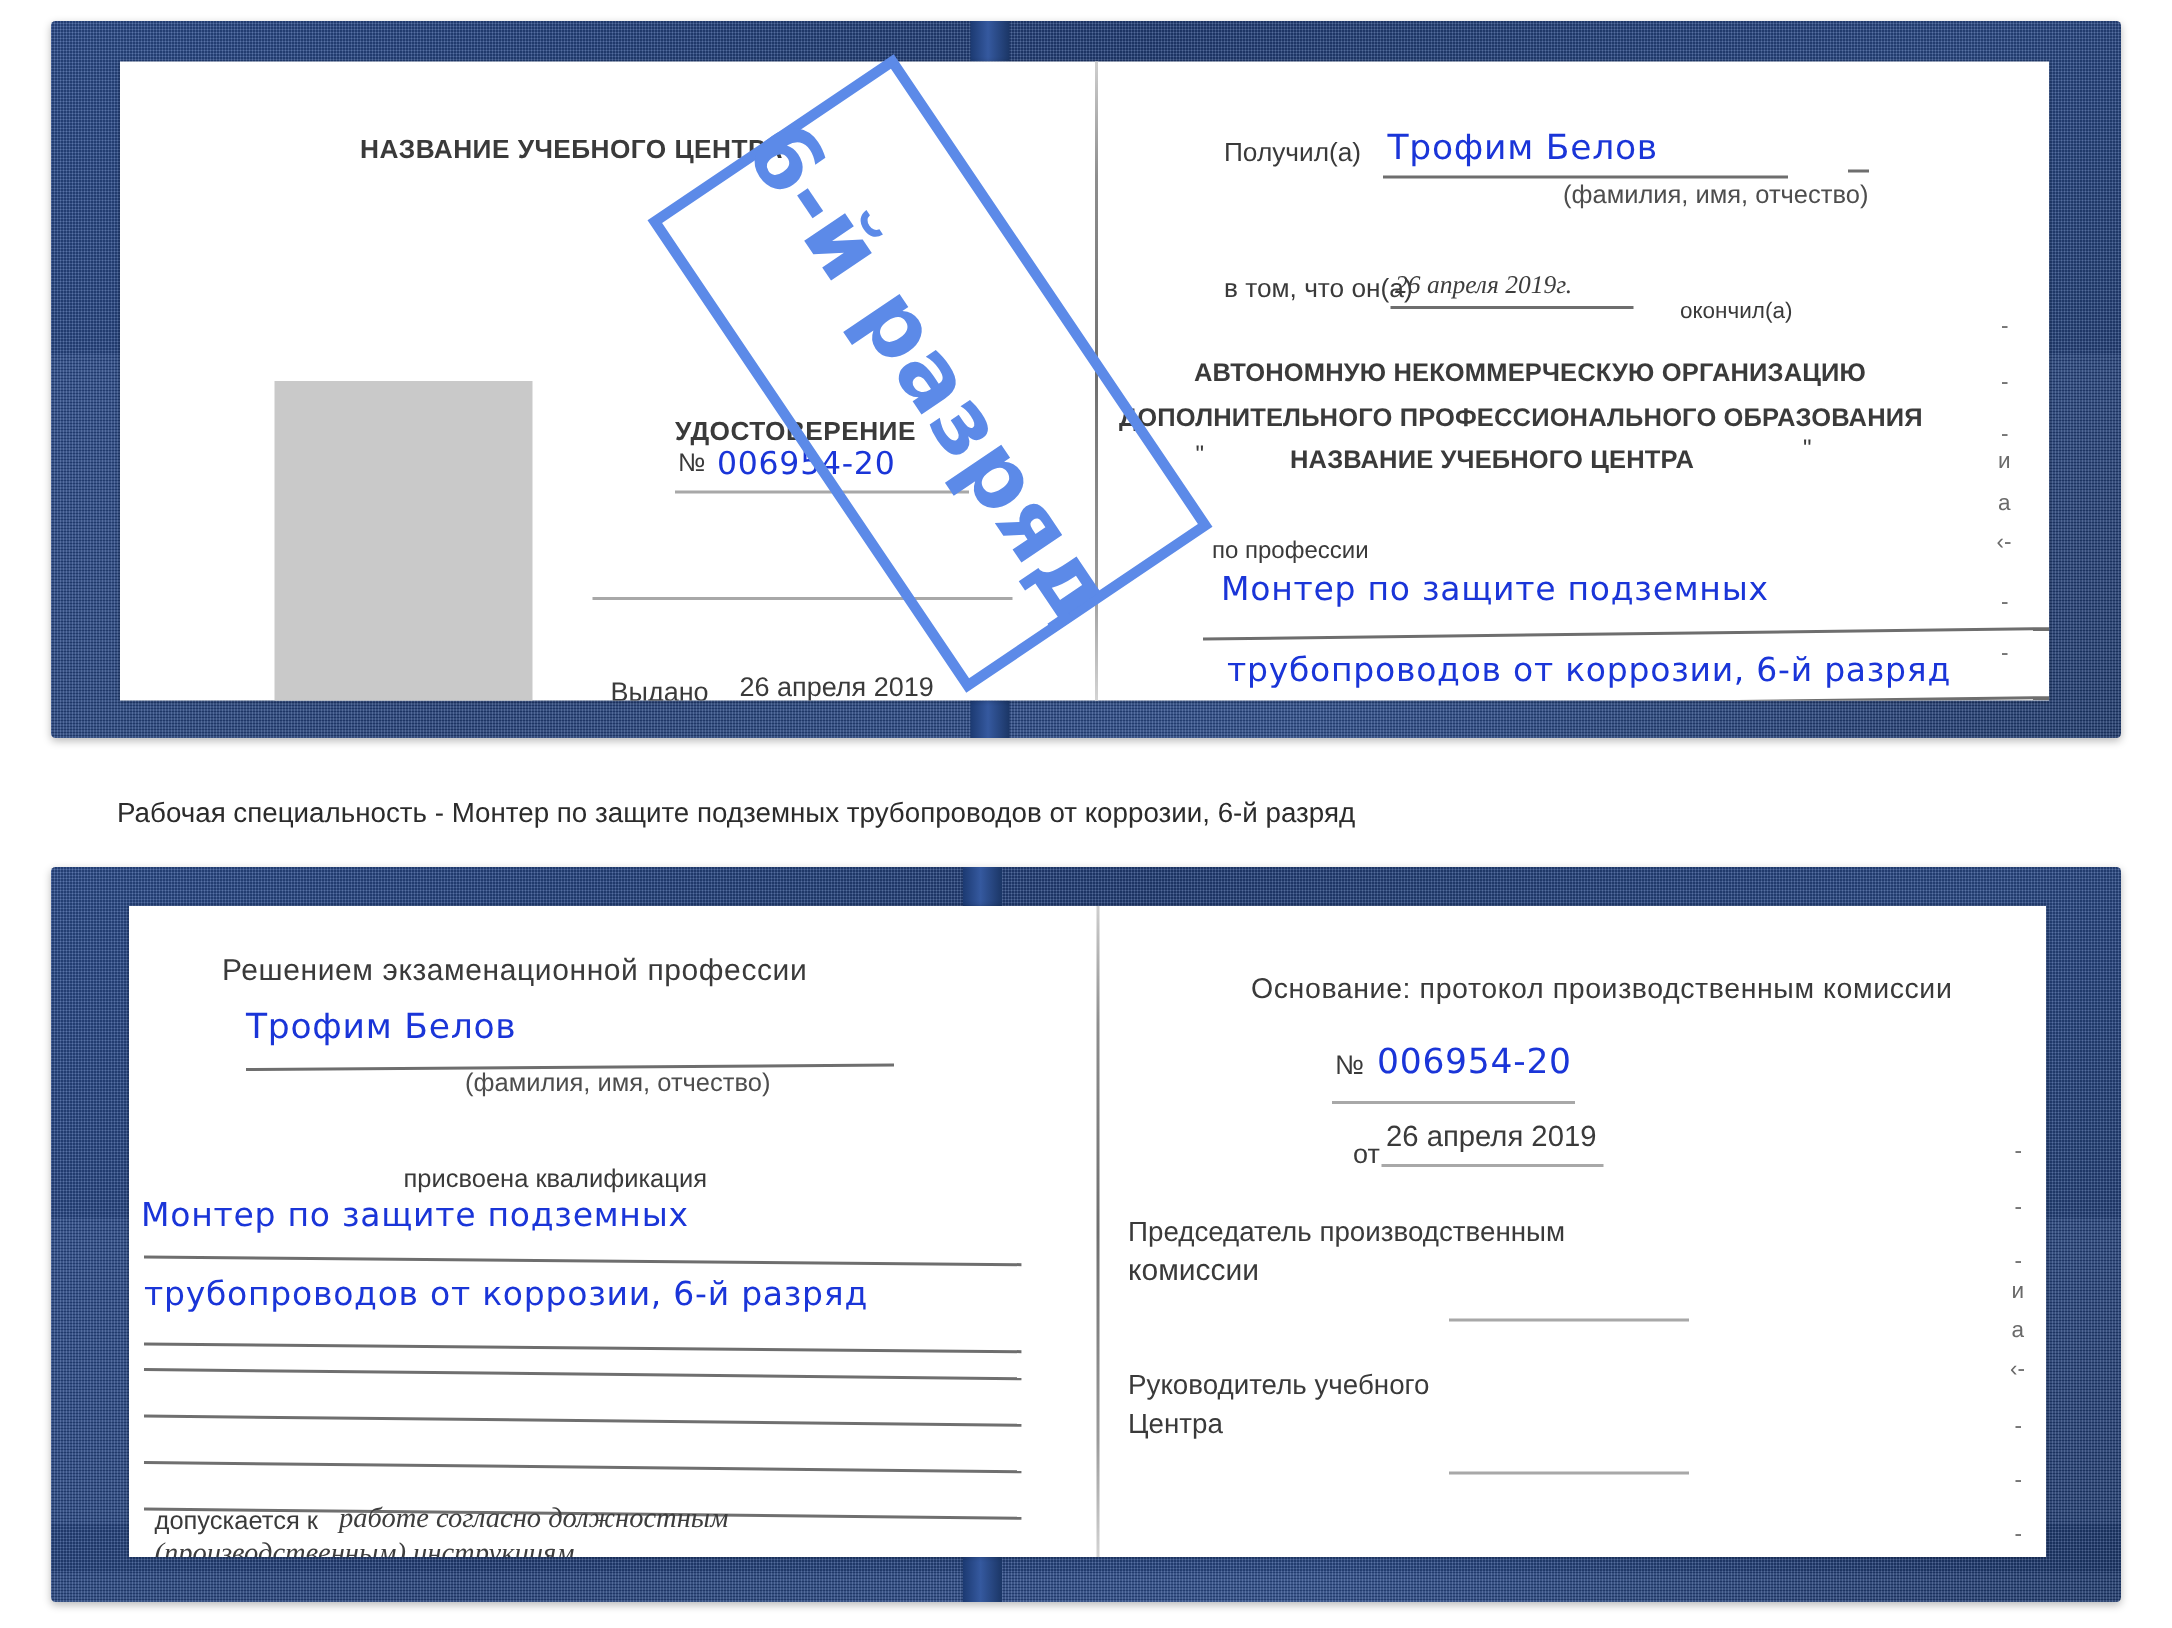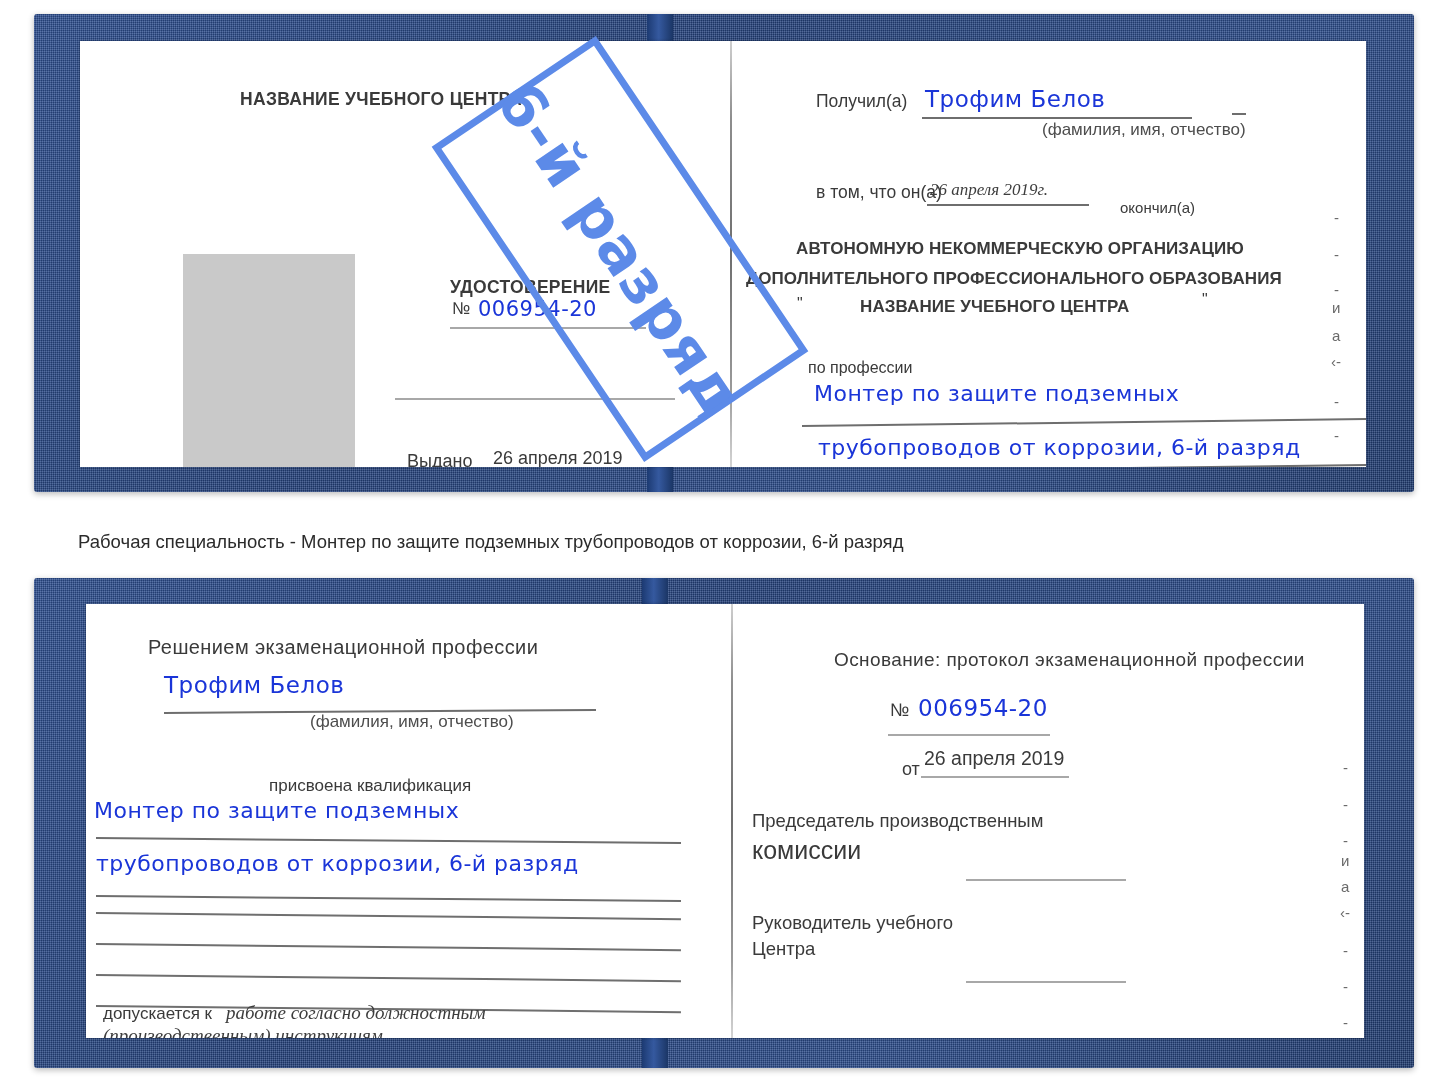--- a/index.html
+++ b/index.html
@@ -262,32 +262,32 @@
       <div class="slant-rule" style="left:10px; top:370px; width:585px; transform:rotate(0.6deg); transform-origin:left center;"></div>
       <div class="slant-rule" style="left:10px; top:401px; width:585px; transform:rotate(0.6deg); transform-origin:left center;"></div>
 
       <div class="lbl dark" style="left:17px; top:400px; font-size:17px;">допускается к</div>
       <div class="typed-italic" style="left:140px; top:398px; font-size:19px;">работе согласно должностным</div>
       <div class="typed-italic" style="left:17px; top:421px; font-size:19px;">(производственным) инструкциям</div>
 
     </div>
 
     <div class="page page-right">
-      <div class="lbl dark" style="left:96px; top:45px; font-size:19px; letter-spacing:0.4px;">Основание: протокол экзаменационной профессии</div>
+      <div class="lbl dark" style="left:96px; top:45px; font-size:19px; letter-spacing:0.4px;">Основание: протокол производственным комиссии</div>
 
       <div class="lbl dark" style="left:152px; top:96px; font-size:18px;">№</div>
       <div class="hand" style="left:180px; top:91px; font-size:23px;">006954-20</div>
       <div class="rule" style="left:150px; top:130px; width:162px;"></div>
 
       <div class="lbl dark" style="left:164px; top:155px; font-size:18px;">от</div>
       <div class="lbl dark" style="left:186px; top:143px; font-size:19.5px;">26 апреля 2019</div>
       <div class="rule" style="left:183px; top:172px; width:148px;"></div>
 
       <div class="lbl dark" style="left:14px; top:206px; font-size:18.5px;">Председатель производственным</div>
-      <div class="lbl dark" style="left:14px; top:232px; font-size:25px;">комиссии</div>
+      <div class="lbl dark" style="left:14px; top:232px; font-size:20px;">комиссии</div>
       <div class="rule" style="left:228px; top:275px; width:160px;"></div>
 
       <div class="lbl dark" style="left:14px; top:308px; font-size:18.5px;">Руководитель учебного</div>
       <div class="lbl dark" style="left:14px; top:334px; font-size:18.5px;">Центра</div>
       <div class="rule" style="left:228px; top:377px; width:160px;"></div>
 
       <div class="edge-mark" style="left:605px; top:155px;">-</div>
       <div class="edge-mark" style="left:605px; top:192px;">-</div>
       <div class="edge-mark" style="left:605px; top:228px;">-</div>
       <div class="edge-mark" style="left:603px; top:248px;">и</div>

